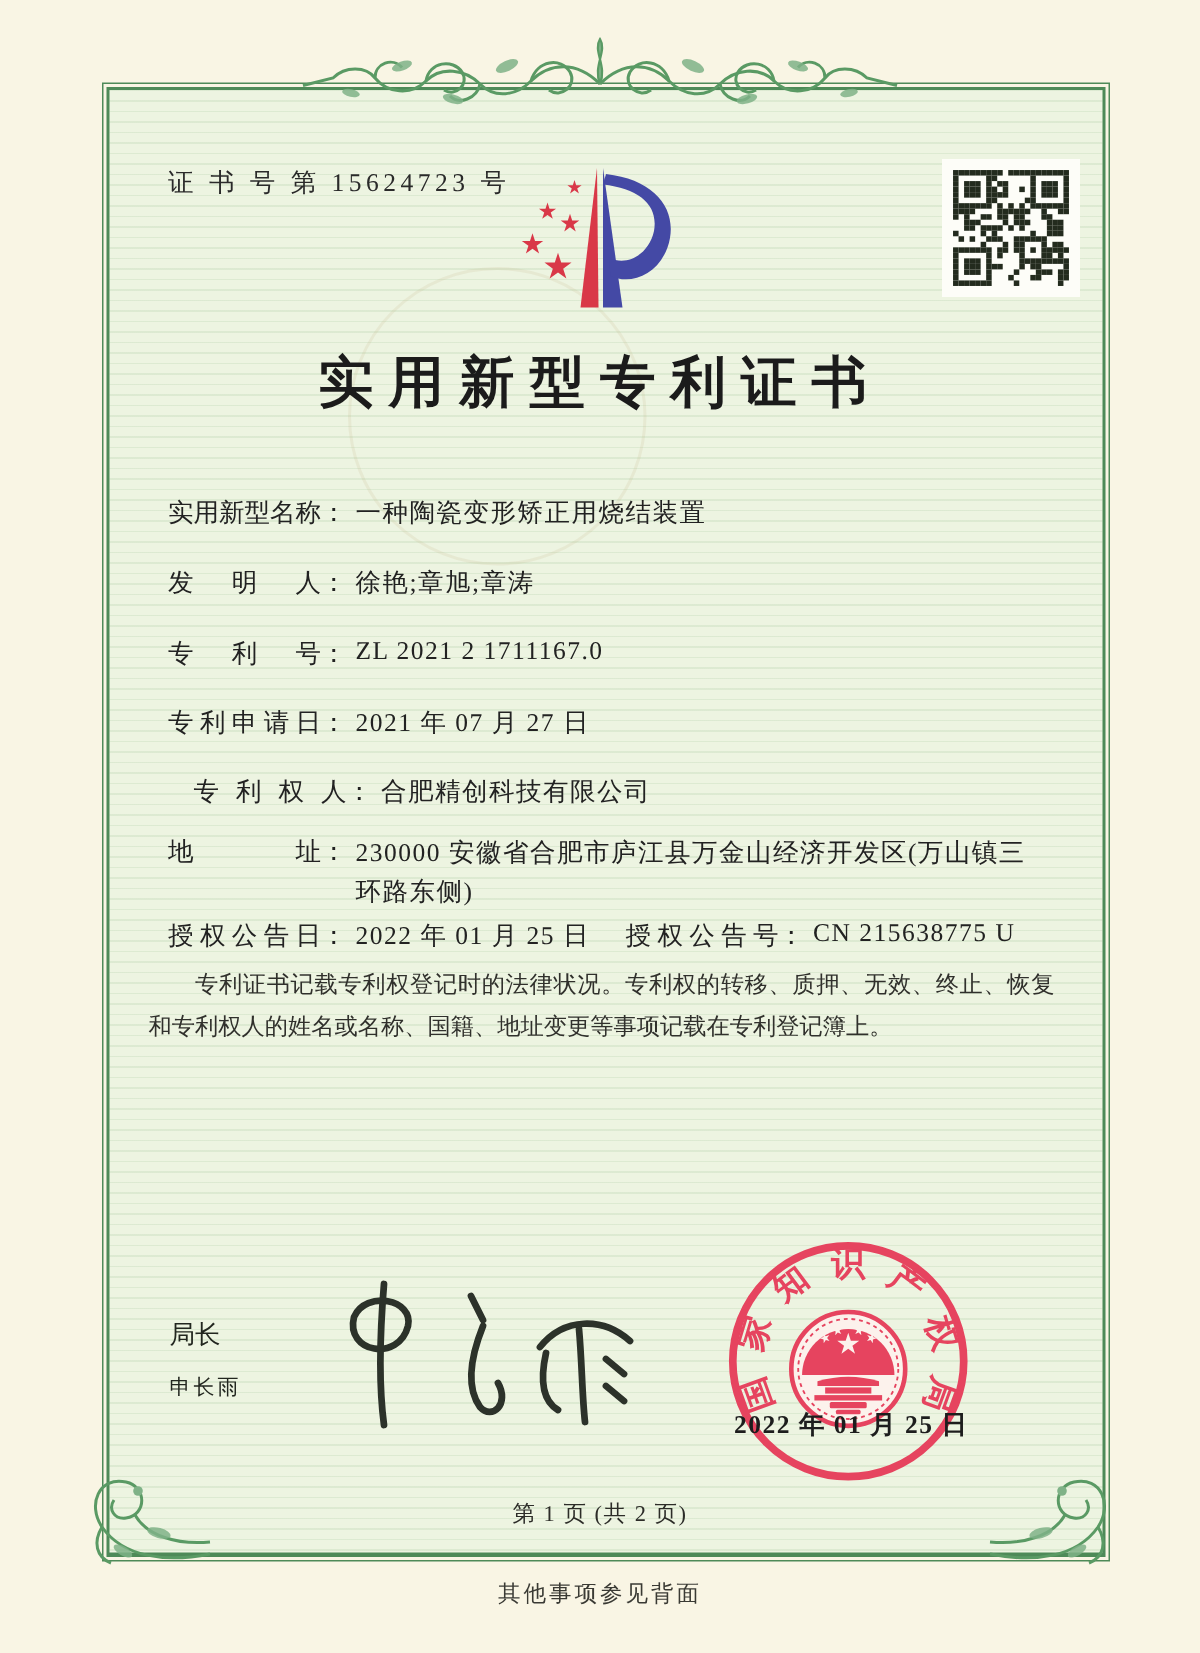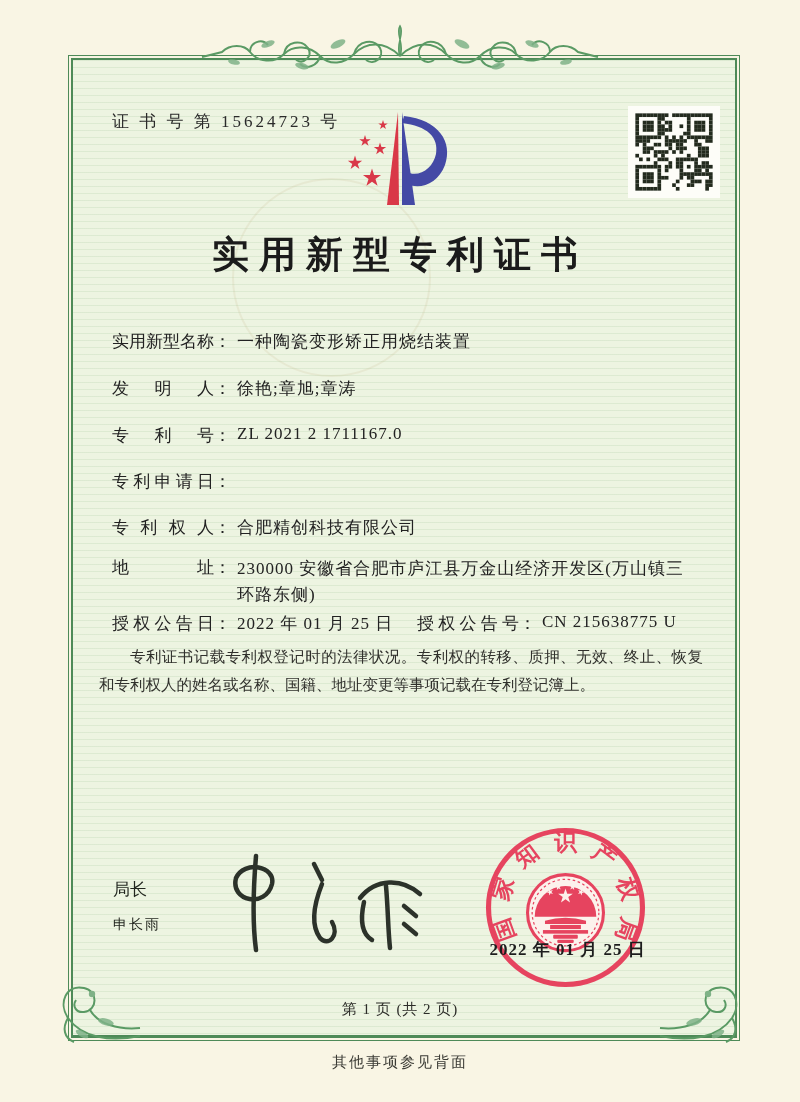--- a/index.html
+++ b/index.html
@@ -351,22 +351,23 @@
         <span class="fvalue">徐艳;章旭;章涛</span>
     </div>
     <div class="frow" style="top:94px;">
       <span class="flabel">专利号</span>
         <span class="fcolon">：</span>
         <span class="fvalue">ZL 2021 2 1711167.0</span>
     </div>
     <div class="frow" style="top:140px;">
       <span class="flabel">专利申请日</span>
         <span class="fcolon">：</span>
-    </div>
-    <div class="frow" style="top:186px;">
+        <span class="fvalue">2021 年 07 月 27 日</span>
+    </div>
+    <div class="frow" style="top:186px;margin-left:17px;">
       <span class="flabel">专利权人</span>
         <span class="fcolon">：</span>
         <span class="fvalue">合肥精创科技有限公司</span>
     </div>
     <div class="frow" style="top:226px;">
       <span class="flabel">地址</span>
         <span class="fcolon">：</span>
         <span class="fvalue wrap">230000 安徽省合肥市庐江县万金山经济开发区(万山镇三环路东侧)</span>
     </div>
     <div class="frow" style="top:282px;">

